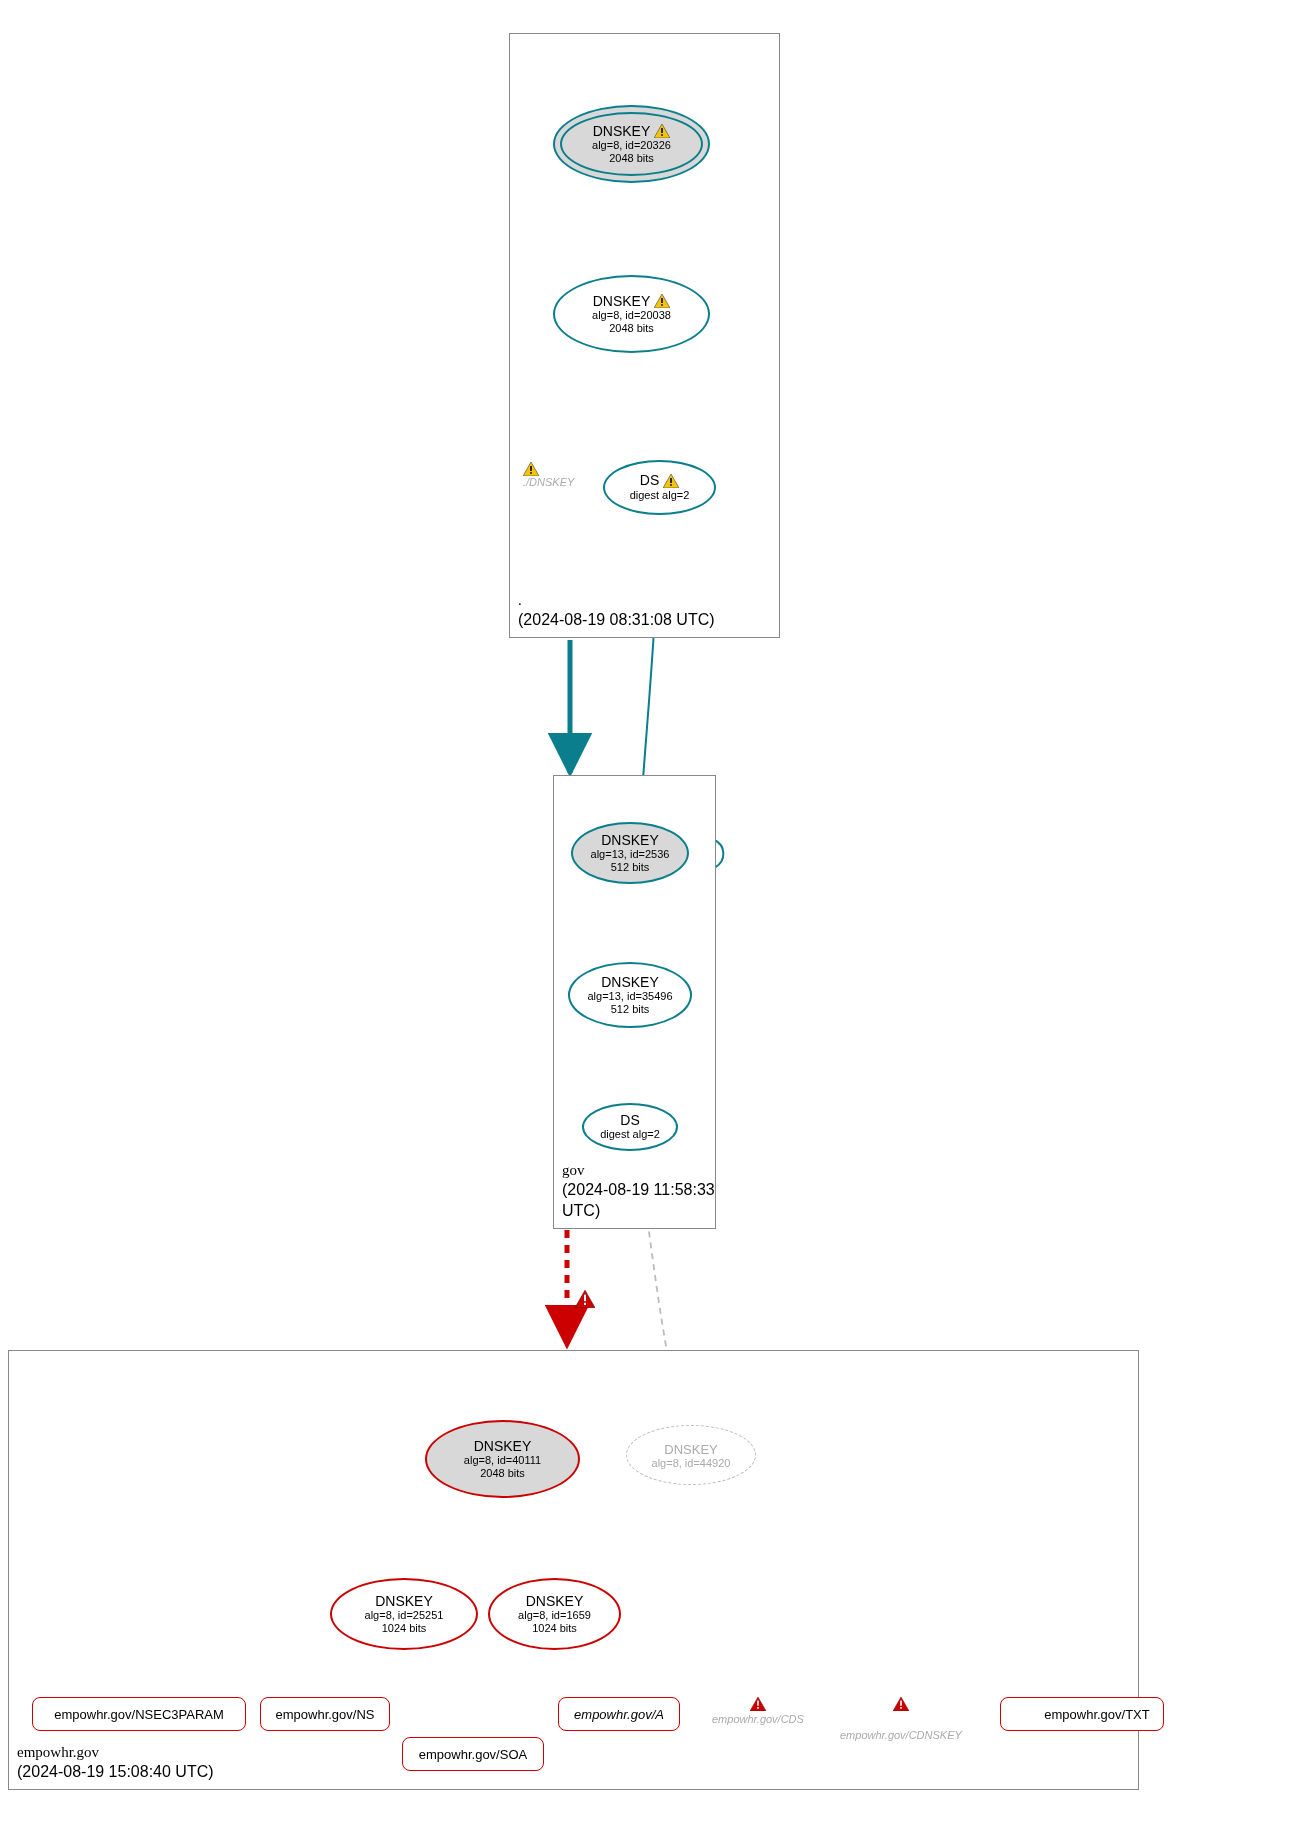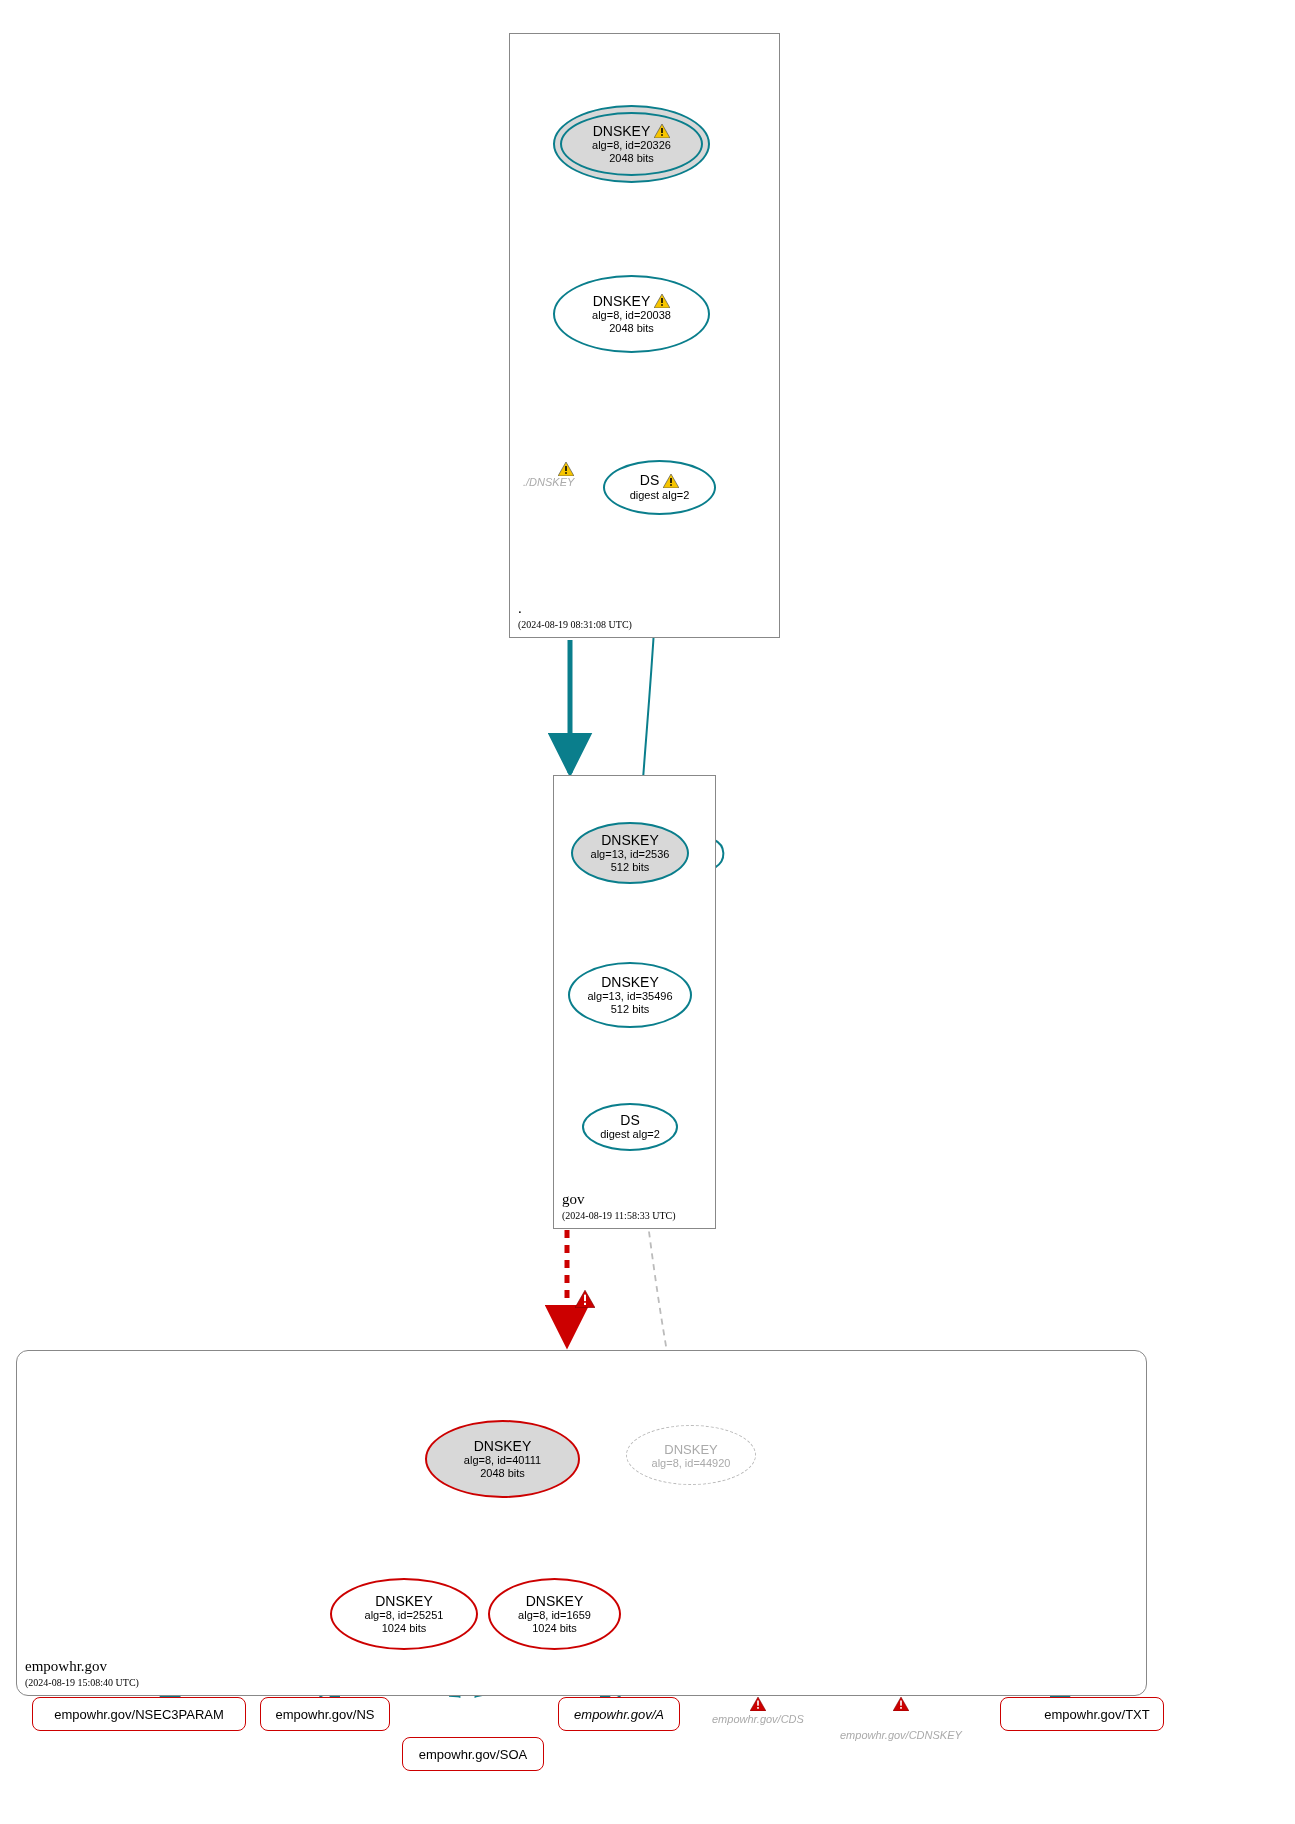--- a/index.html
+++ b/index.html
@@ -33,22 +33,22 @@
     left: 8px;
     bottom: 6px;
     font-size: 13px;
     line-height: 1.3;
   }
   .zone-label .name {
     font-family: "Times New Roman", Times, serif;
     font-size: 15px;
   }
   .zone-label .ts {
-    font-family: Liberation Serif, serif;
-    font-size: 10px;
+    font-family: Liberation Sans, sans-serif;
+    font-size: 16px;
   }
   .node {
     position: absolute;
     text-align: center;
     display: flex;
     flex-direction: column;
     align-items: center;
     justify-content: center;
     box-sizing: border-box;
     font-family: "Helvetica Neue", Helvetica, Arial, sans-serif;
@@ -192,21 +192,21 @@
     </div>
   </div>
 
   <div class="zone" style="left:553px; top:775px; width:163px; height:454px;">
     <div class="zone-label">
       <div class="name">gov</div>
       <div class="ts">(2024-08-19 11:58:33 UTC)</div>
     </div>
   </div>
 
-  <div class="zone" style="left:16px; top:1350px; width:1131px; height:346px;border-radius:12px;">
+  <div class="zone" style="left:8px; top:1350px; width:1131px; height:440px;">
     <div class="zone-label">
       <div class="name">empowhr.gov</div>
       <div class="ts">(2024-08-19 15:08:40 UTC)</div>
     </div>
   </div>
 
   <div class="node ellipse double-ellipse" style="left:553px; top:105px; width:157px; height:78px; background:#d8d8d8; border:2px solid #0a7e8c;">
     <div class="title">
       <span>DNSKEY</span>
       <svg class="warn-tri" viewBox="0 0 16 14">
@@ -225,21 +225,21 @@
       <svg class="warn-tri" viewBox="0 0 16 14">
           <path d="M8 0 L16 14 L0 14 Z" fill="#f6c500" stroke="#555" stroke-width="0.7"></path>
           <rect x="7.2" y="4" width="1.6" height="5" fill="#000"></rect>
           <rect x="7.2" y="10.2" width="1.6" height="1.6" fill="#000"></rect>
         </svg>
     </div>
     <div class="sub">alg=8, id=20038</div>
     <div class="sub">2048 bits</div>
   </div>
 
-  <div style="position:absolute; left:523px; top:462px; display:flex; flex-direction:column; align-items:flex-end;">
+  <div style="position:absolute; left:523px; top:462px; display:flex; flex-direction:column; align-items:flex-start;">
     <svg class="warn-tri" viewBox="0 0 16 14">
         <path d="M8 0 L16 14 L0 14 Z" fill="#f6c500" stroke="#555" stroke-width="0.7"></path>
         <rect x="7.2" y="4" width="1.6" height="5" fill="#000"></rect>
         <rect x="7.2" y="10.2" width="1.6" height="1.6" fill="#000"></rect>
       </svg>
     <div class="stand-label" style="position:static;">./DNSKEY</div>
   </div>
 
   <div class="node ellipse" style="left:603px; top:460px; width:113px; height:55px; background:#fff; border:2px solid #0a7e8c;">
     <div class="title">

